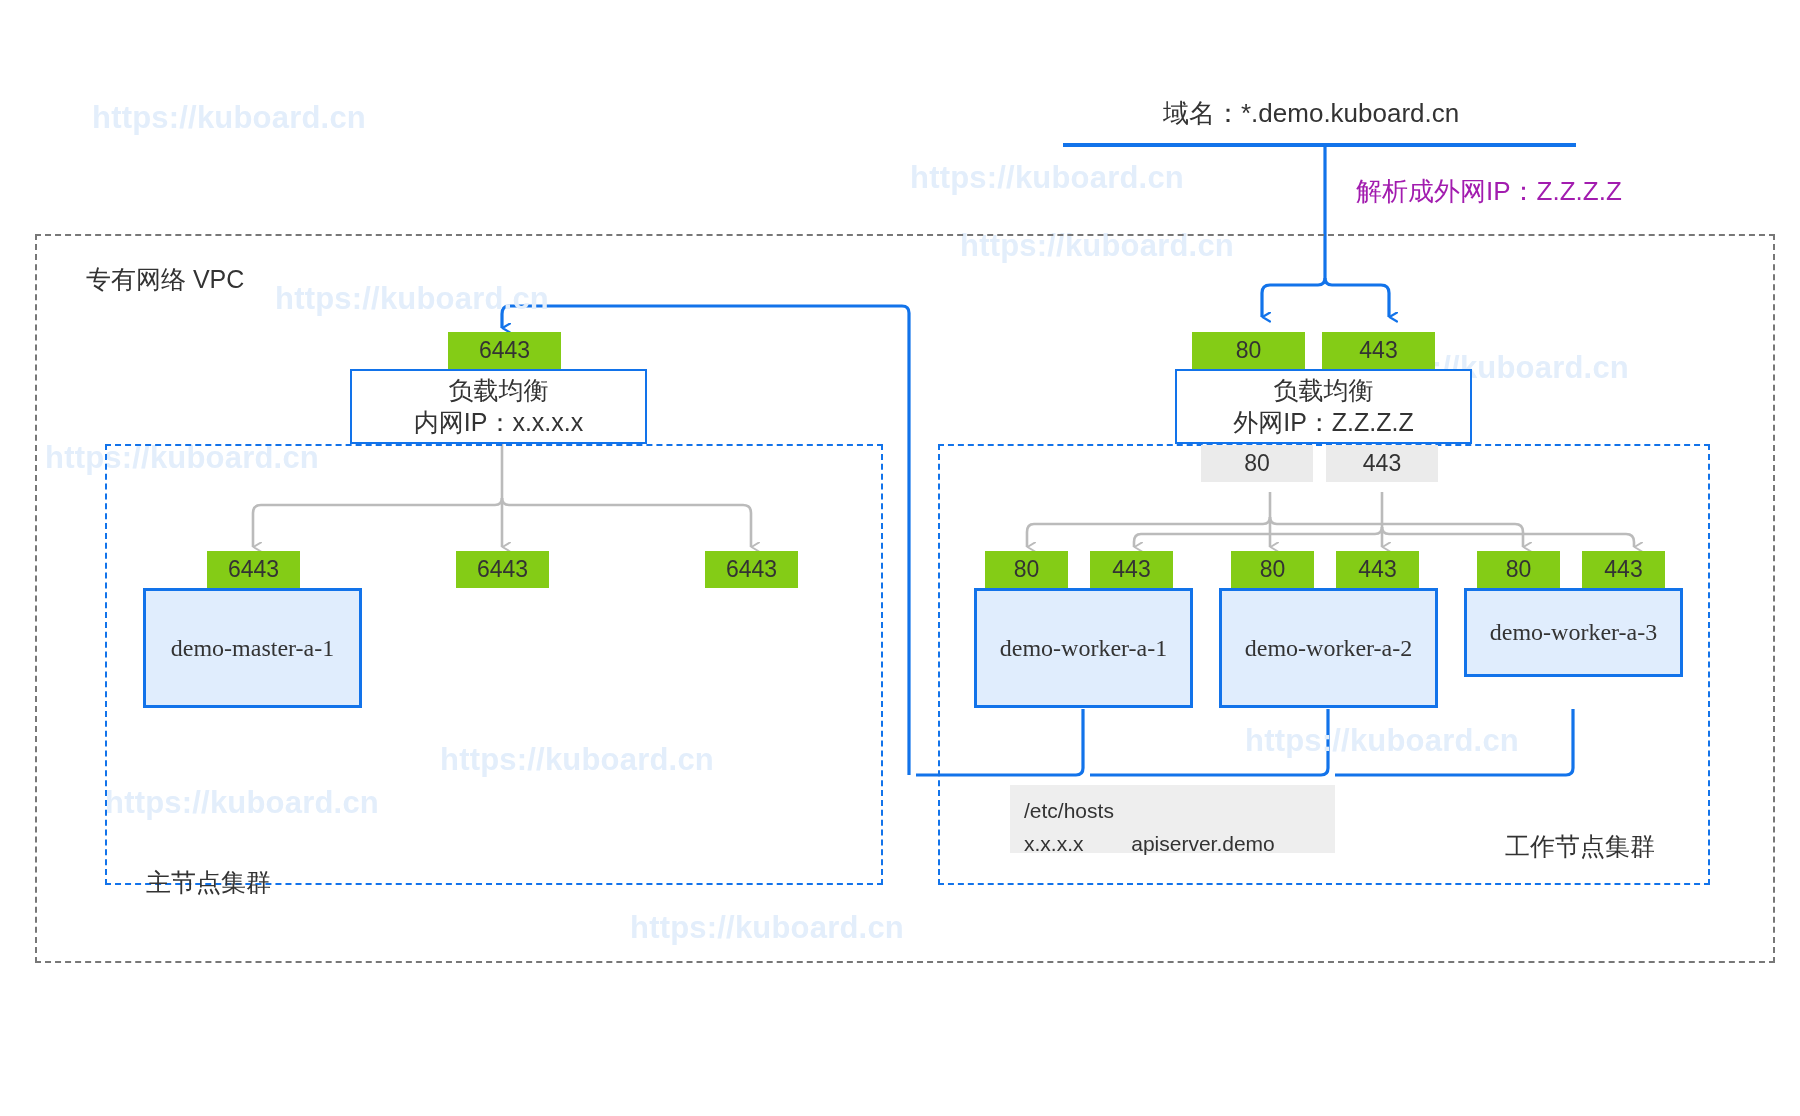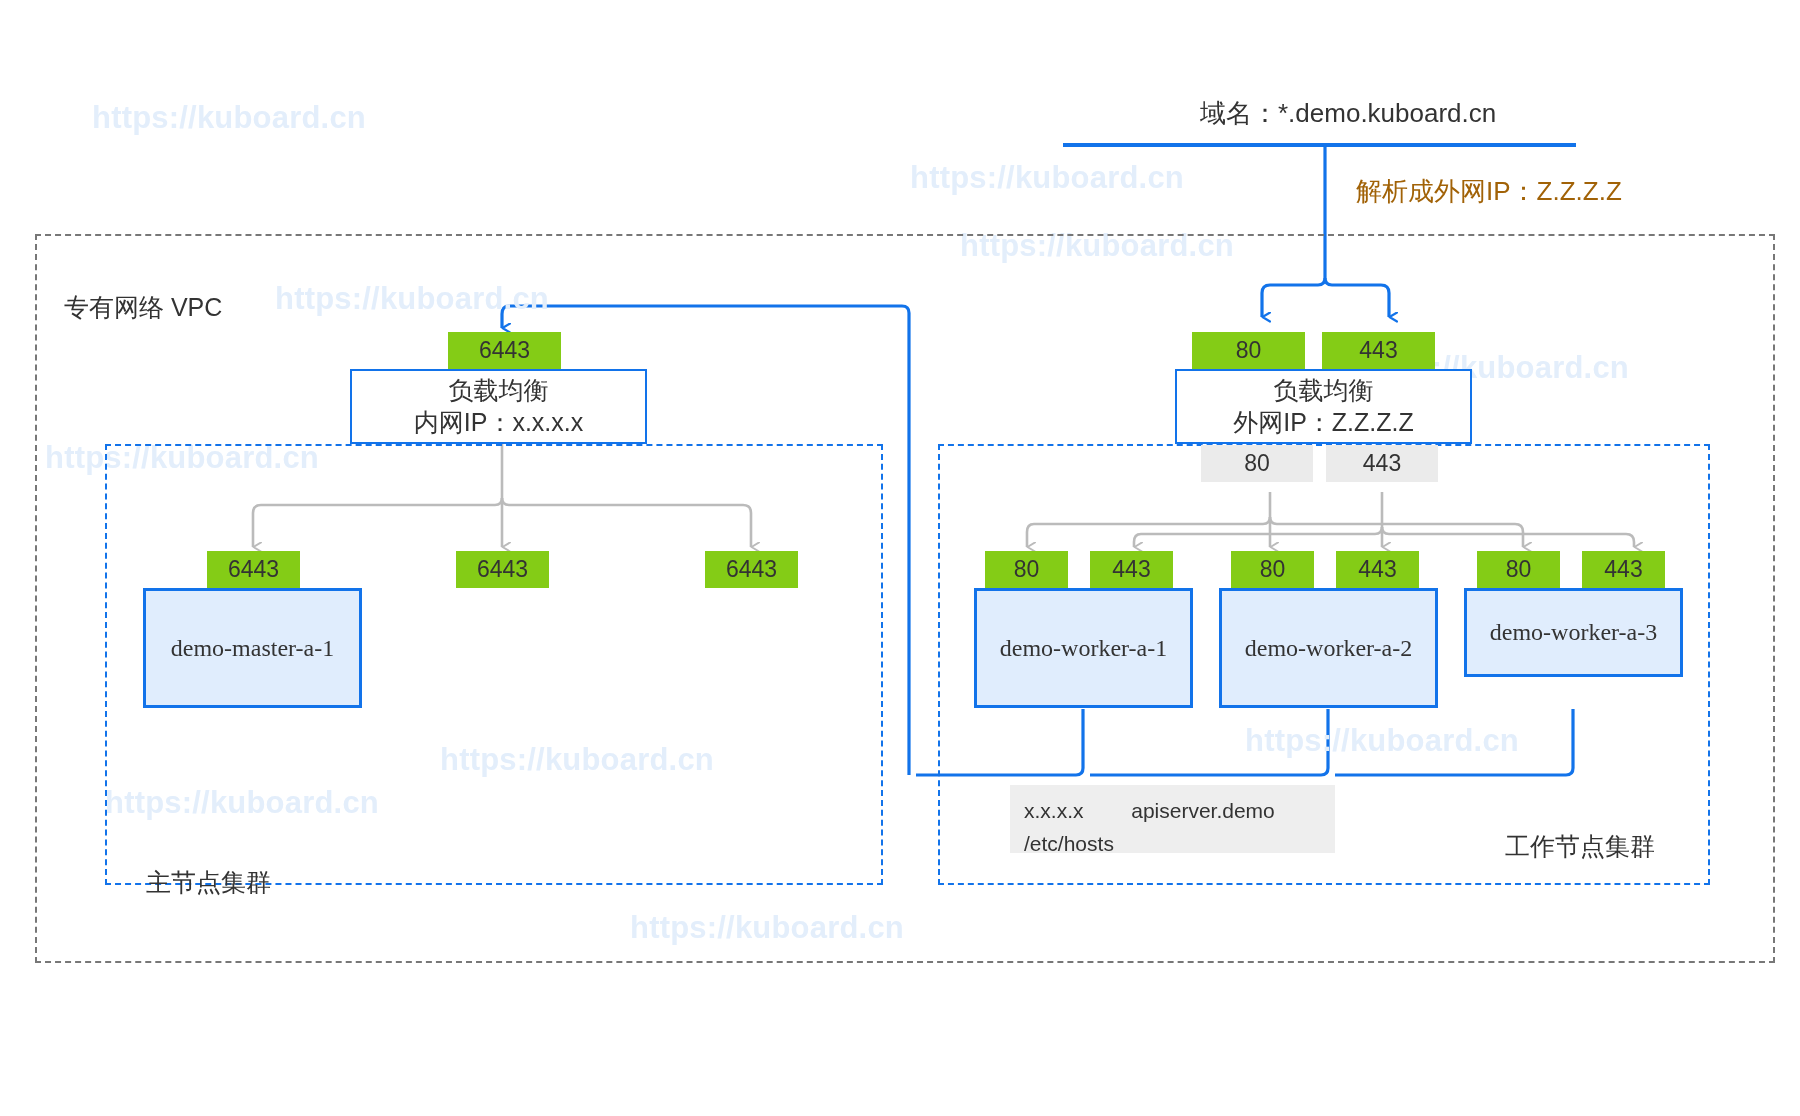--- a/index.html
+++ b/index.html
@@ -1,20 +1,20 @@
 <!DOCTYPE html>
 <html><head>
 <meta charset="utf-8">
 <style>
   html,body{margin:0;padding:0;background:#ffffff;}
   body{font-family:"Liberation Sans","DejaVu Sans",sans-serif;}
   #stage{position:relative;width:1800px;height:1116px;background:#fff;overflow:hidden;}
   #svg-layer{position:absolute;left:0;top:0;width:1800px;height:1116px;}
   .wm{position:absolute;color:#e3eefb;font-weight:bold;font-size:31px;white-space:nowrap;letter-spacing:.2px;}
-  .plain-text{position:absolute;color:#a16207;white-space:nowrap;}
+  .plain-text{position:absolute;color:#a21caf;white-space:nowrap;}
   .port{position:absolute;box-sizing:border-box;background:#84cc16;color:#333;font-size:23px;
         display:flex;align-items:center;justify-content:center;}
   .port.gray{background:#ebebeb;}
   .lb{position:absolute;box-sizing:border-box;border:2px solid #1273ea;background:#ffffff;
       display:flex;flex-direction:column;align-items:center;justify-content:center;color:#333;}
   .lb .l1{font-size:25px;line-height:1.25;}
   .lb .l2{font-size:25px;line-height:1.25;}
   .hostbox{position:absolute;box-sizing:border-box;background:#eeeeee;color:#333;
            padding:10px 14px;font-size:21px;line-height:1.55;}
   .nodebox{position:absolute;box-sizing:border-box;border:3px solid #1273ea;background:#e0edfd;
@@ -73,25 +73,25 @@
   <div class="wm" style="left:910px;top:160px;">https://kuboard.cn</div>
   <div class="wm" style="left:960px;top:228px;">https://kuboard.cn</div>
   <div class="wm" style="left:275px;top:281px;">https://kuboard.cn</div>
   <div class="wm" style="left:1355px;top:350px;">https://kuboard.cn</div>
   <div class="wm" style="left:45px;top:440px;">https://kuboard.cn</div>
   <div class="wm" style="left:440px;top:742px;">https://kuboard.cn</div>
   <div class="wm" style="left:1245px;top:723px;">https://kuboard.cn</div>
   <div class="wm" style="left:105px;top:785px;">https://kuboard.cn</div>
   <div class="wm" style="left:630px;top:910px;">https://kuboard.cn</div>
 
-  <div class="dom-title" style="left:1163px;top:96px;margin-left:37px;">域名：*.demo.kuboard.cn</div>
+  <div class="dom-title" style="left:1163px;top:96px;">域名：*.demo.kuboard.cn</div>
   <div class="plain-text" style="left:1356px;top:174px;font-size:26px;">解析成外网IP：Z.Z.Z.Z</div>
 
   <div class="vpc" style="left:35px;top:234px;width:1740px;height:729px;"></div>
-  <div class="caption" style="left:64px;top:263px;margin-top:28px;">专有网络 VPC</div>
+  <div class="caption" style="left:86px;top:263px;">专有网络 VPC</div>
 
   <div class="cluster" style="left:105px;top:444px;width:778px;height:441px;"></div>
   <div class="caption" style="left:146px;top:830px;margin-top:36px;">主节点集群</div>
 
   <div class="port" style="left:448px;top:332px;width:113px;height:37px;">6443</div>
   <div class="lb" style="left:350px;top:369px;width:297px;height:75px;">
     <div class="l1">负载均衡</div>
     <div class="l2">内网IP：x.x.x.x</div>
   </div>
 
@@ -121,21 +121,21 @@
 
   <div class="port" style="left:1231px;top:551px;width:83px;height:37px;">80</div>
   <div class="port" style="left:1336px;top:551px;width:83px;height:37px;">443</div>
   <div class="nodebox" style="left:1219px;top:588px;width:219px;height:120px;">demo-worker-a-2</div>
 
   <div class="port" style="left:1477px;top:551px;width:83px;height:37px;">80</div>
   <div class="port" style="left:1582px;top:551px;width:83px;height:37px;">443</div>
   <div class="nodebox" style="left:1464px;top:588px;width:219px;height:89px;text-align:right;">demo-worker-a-3</div>
 
   <div class="hostbox" style="left:1010px;top:785px;width:325px;height:68px;">
+    <div>/etc/hosts</div>
     <div>
       <span>x.x.x.x</span>
       <span style="display:inline-block;width:36px;"></span>
       <span>apiserver.demo</span>
     </div>
-    <div>/etc/hosts</div>
   </div>
 
 </div>
 
 </body></html>

